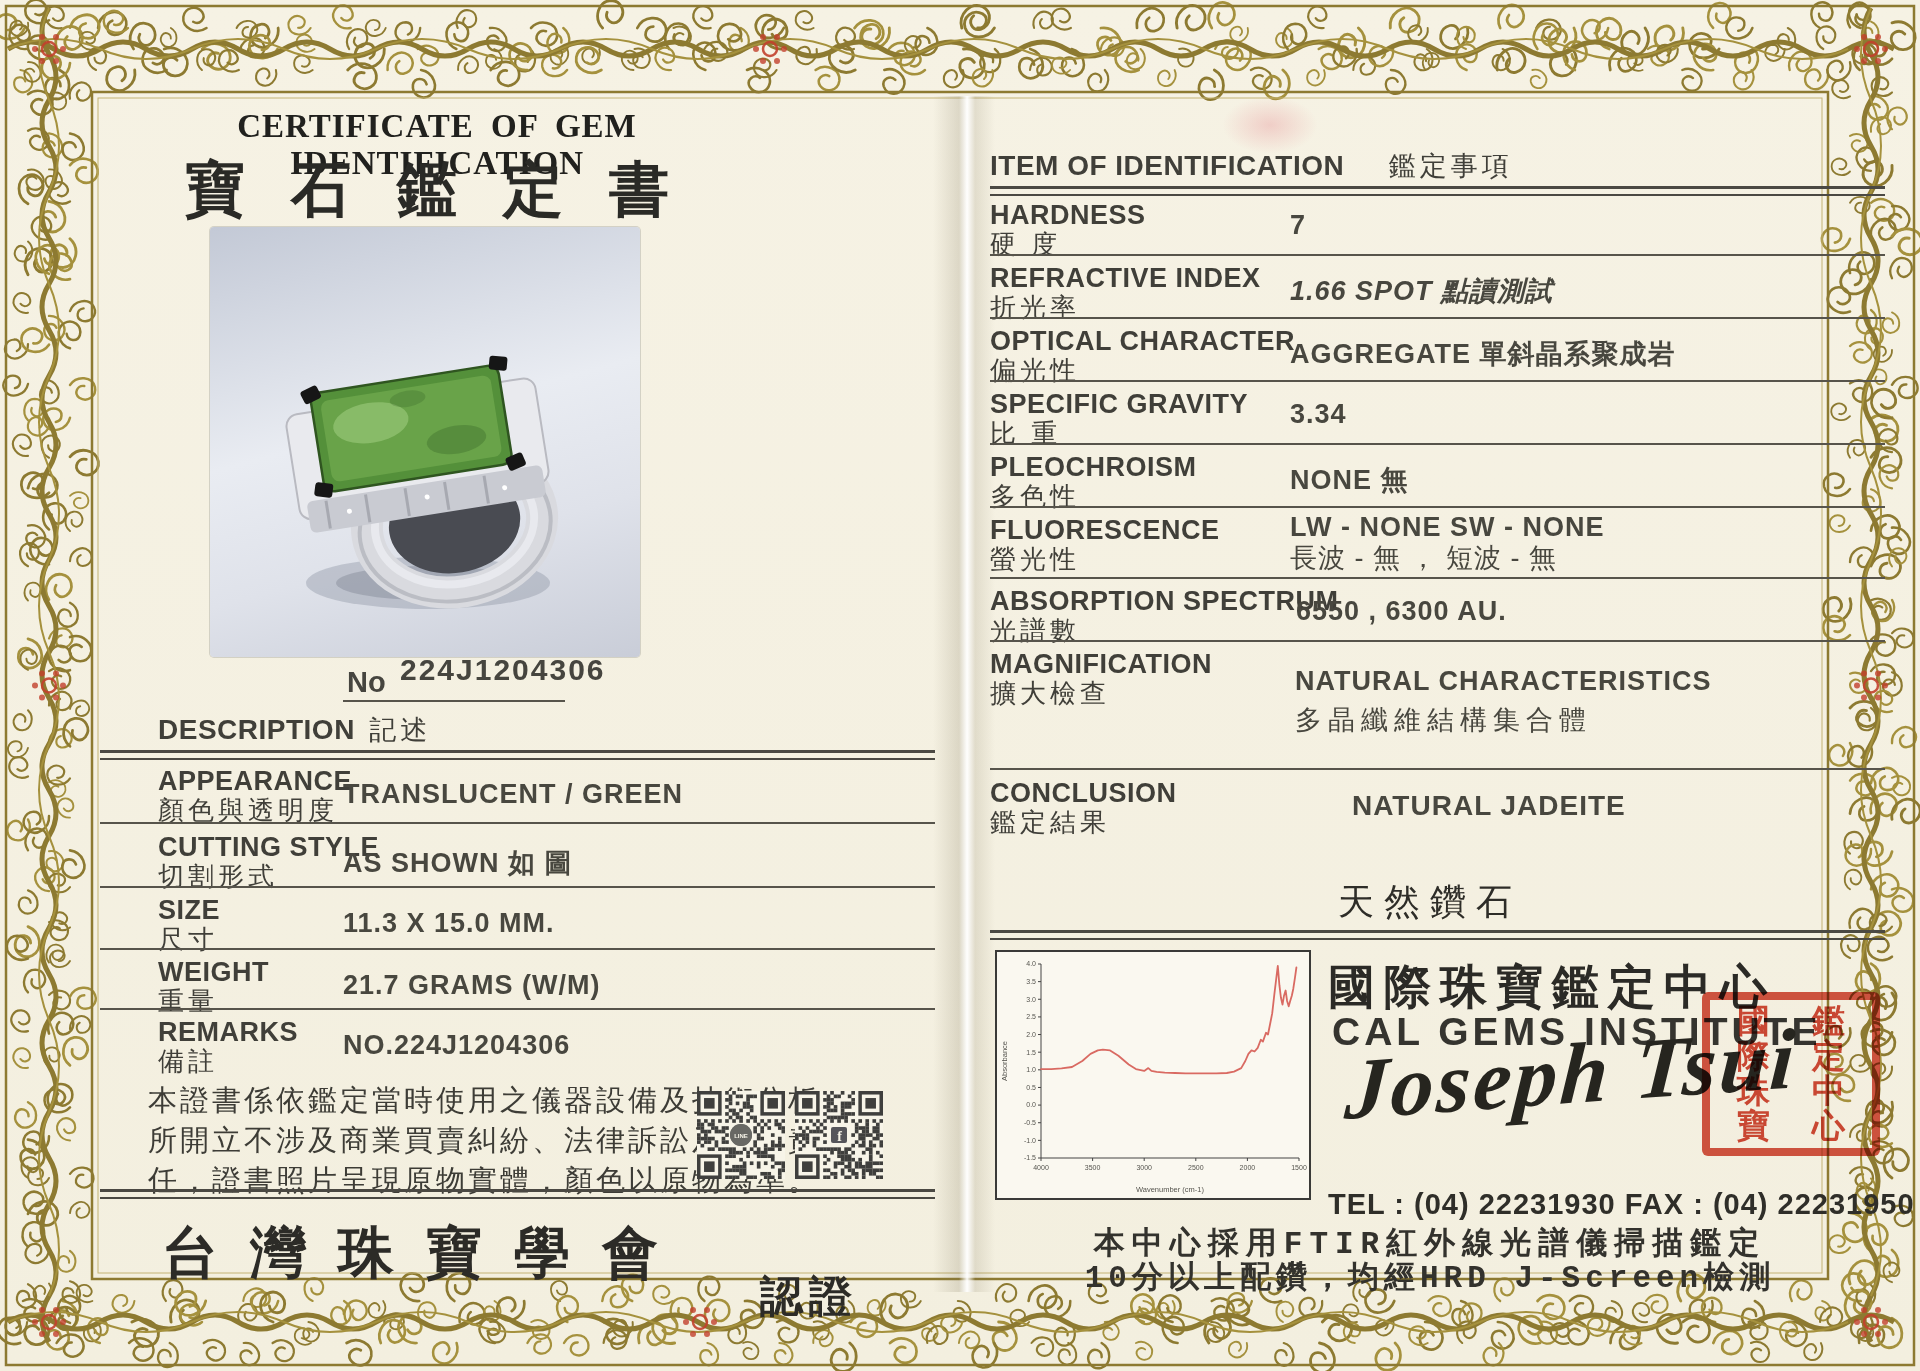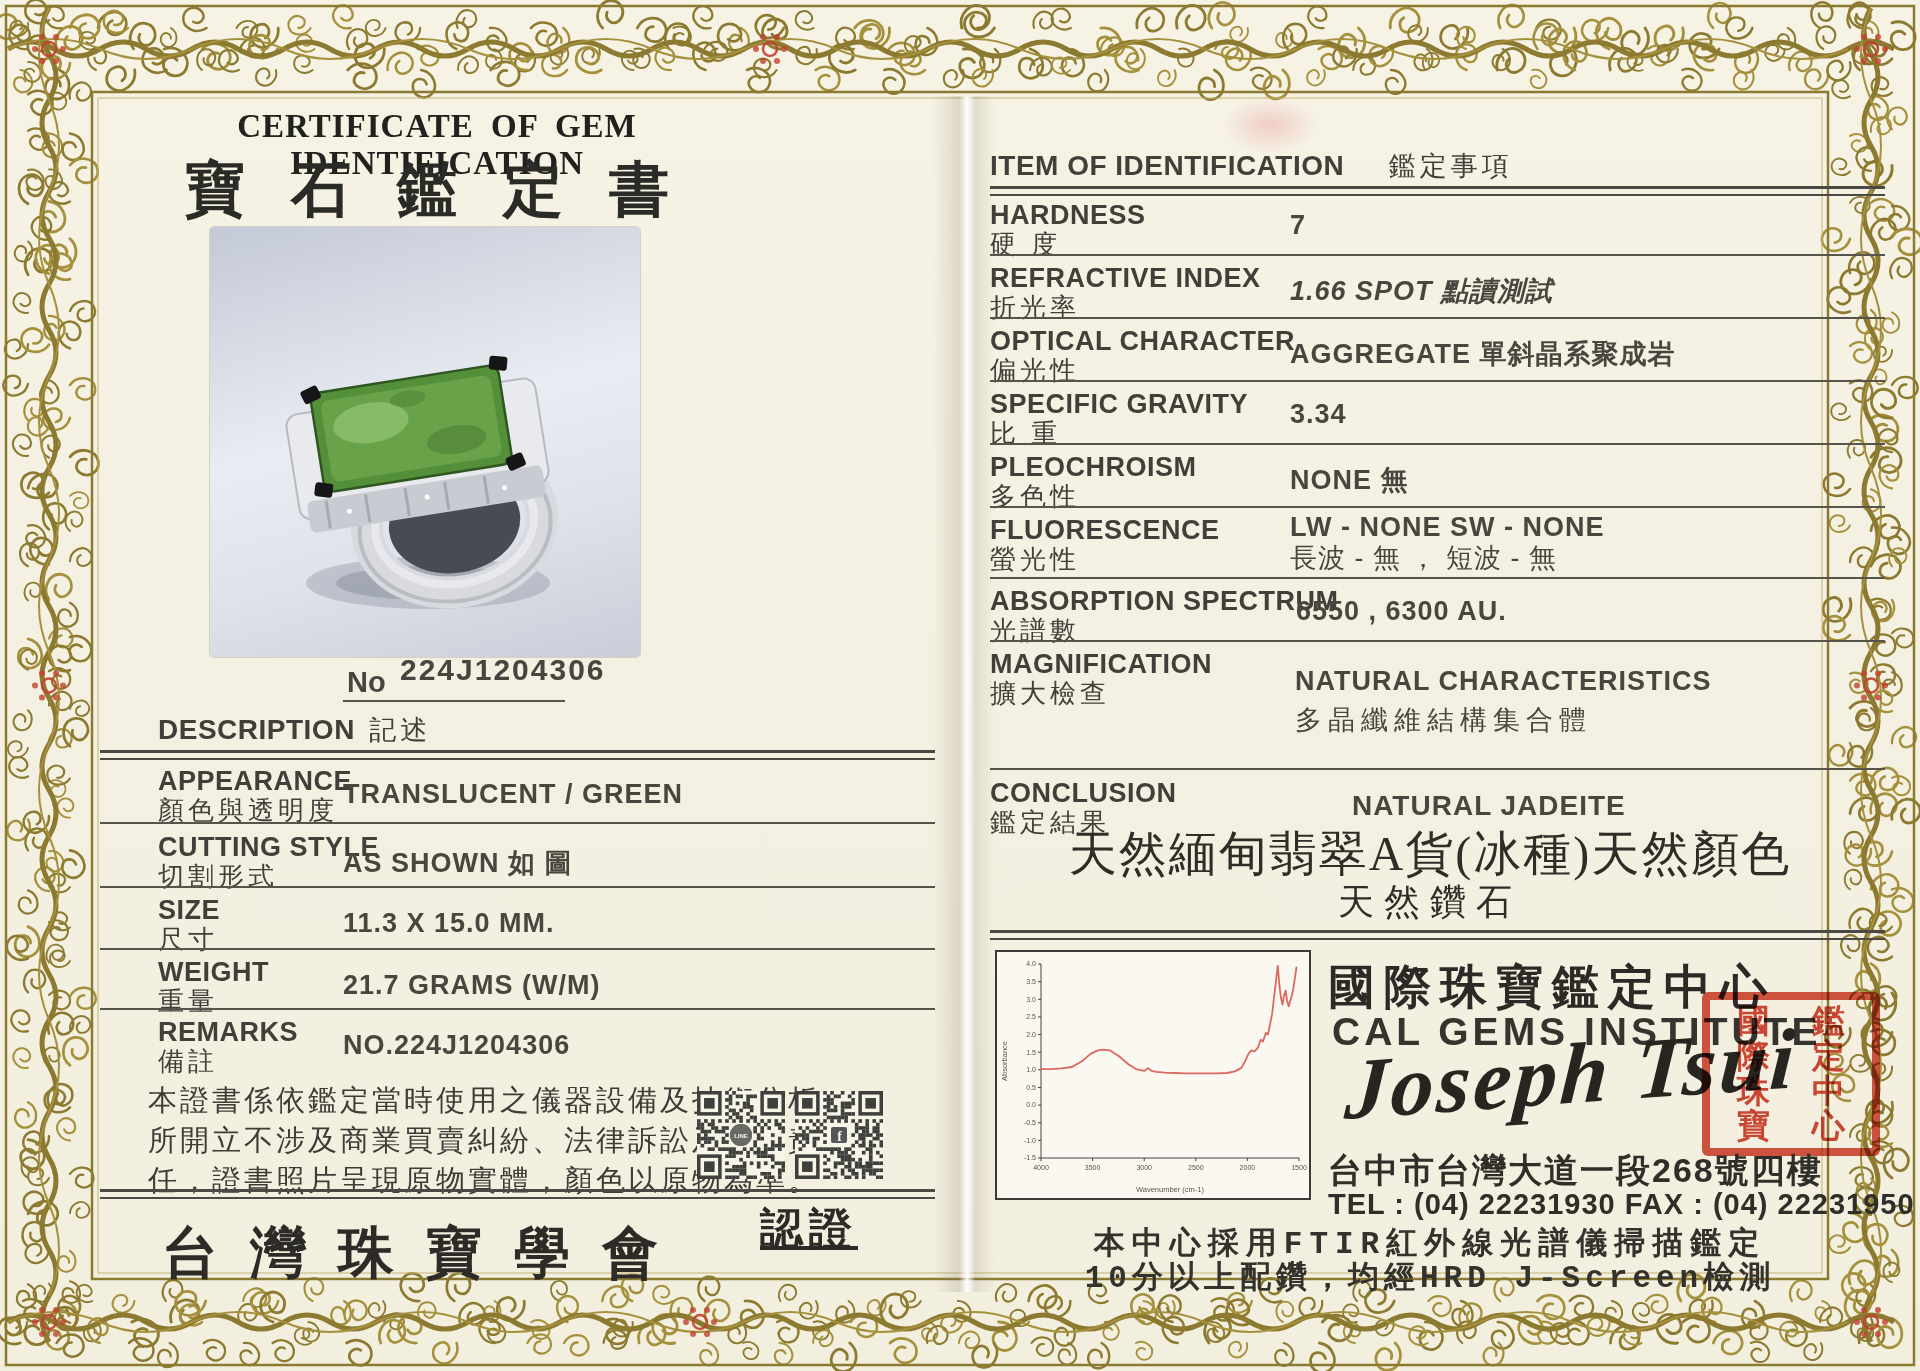--- a/index.html
+++ b/index.html
@@ -1127,21 +1127,21 @@
           <rect x="3.52" y="66.88" width="17.6" height="17.6" fill="#f7f4e8" rx="0"></rect>
           <rect x="7.04" y="70.4" width="10.56" height="10.56" fill="#3f3f3d" rx="0"></rect>
           <rect x="36" y="36" width="16" height="16" rx="2" fill="#55555a"></rect>
           <text x="44.5" y="49.5" text-anchor="middle" font-size="14" fill="#f7f4e8" font-weight="bold" font-family="Liberation Serif, serif">f</text>
         </svg>
     </div>
 
     <div class="abs dbl" style="left:100px;top:1189px;width:835px;"></div>
 
     <div class="abs footer-big" style="left:162px;top:1216px;">台灣珠寶學會</div>
-    <div class="abs footer-small" style="left:760px;top:1200px;text-decoration:underline;">認證</div>
+    <div class="abs footer-small" style="left:760px;top:1268px;">認證</div>
   </div>
 
   <div class="abs" style="left:960px;top:0;width:960px;height:1371px;">
 
     <div class="abs" style="left:30px;top:148px;">
       <span class="en-label" style="font-size:28px;">ITEM OF IDENTIFICATION</span>
       <span class="zh-label" style="font-size:27px;margin-left:40px;">鑑定事項</span>
     </div>
     <div class="abs dbl" style="left:30px;top:186px;width:895px;"></div>
 
@@ -1185,21 +1185,20 @@
     <div class="abs zh-label" style="left:30px;top:676px;">擴大檢查</div>
     <div class="abs val" style="left:335px;top:666px;">NATURAL CHARACTERISTICS</div>
     <div class="abs val" style="left:335px;top:702px;font-weight:400;letter-spacing:6px;">多晶纖維結構集合體</div>
 
     <div class="abs ln" style="left:30px;top:768px;width:895px;"></div>
 
     <div class="abs en-label" style="left:30px;top:778px;">CONCLUSION</div>
     <div class="abs zh-label" style="left:30px;top:805px;">鑑定結果</div>
     <div class="abs val" style="left:392px;top:790px;font-size:28px;">NATURAL JADEITE</div>
 
-    <div class="abs conc-big" style="left:0;top:822px;width:940px;text-align:center;">天然緬甸翡翠A貨(冰種)天然顏色</div>
     <div class="abs conc-big" style="left:0;top:878px;width:940px;text-align:center;font-size:36px;letter-spacing:10px;">天然鑽石</div>
 
     <div class="abs dbl" style="left:30px;top:930px;width:895px;"></div>
 
     <div class="abs" style="left:35px;top:950px;width:316px;height:250px;background:#faf8f0;">
       <svg id="spec-svg" width="316" height="250" viewBox="0 0 316 250">
           <rect x="1" y="1" width="314" height="248" fill="none" stroke="#3a3a38" stroke-width="2"></rect>
           <line x1="46" y1="14" x2="46" y2="208" stroke="#444" stroke-width="1"></line>
           <line x1="46" y1="208" x2="304" y2="208" stroke="#444" stroke-width="1"></line>
           <line x1="43" y1="14" x2="46" y2="14" stroke="#444" stroke-width="1"></line>
@@ -1252,19 +1251,18 @@
       <span>國</span>
       <span>鑑</span>
       <span>際</span>
       <span>定</span>
       <span>珠</span>
       <span>中</span>
       <span>寶</span>
       <span>心</span>
     </div>
 
-    <div class="abs inst-addr" style="left:368px;top:1148px;">台中市台灣大道一段268號四樓</div>
     <div class="abs inst-tel" style="left:368px;top:1188px;">TEL : (04) 22231930  FAX : (04) 22231950</div>
 
     <div class="abs r-footer" style="left:0;top:1222px;width:940px;text-align:center;">本中心採用FTIR紅外線光譜儀掃描鑑定</div>
     <div class="abs r-footer" style="left:0;top:1256px;width:940px;text-align:center;letter-spacing:5px;">10分以上配鑽，均經HRD J-Screen檢測</div>
   </div>
 </div>
 
 </body></html>

